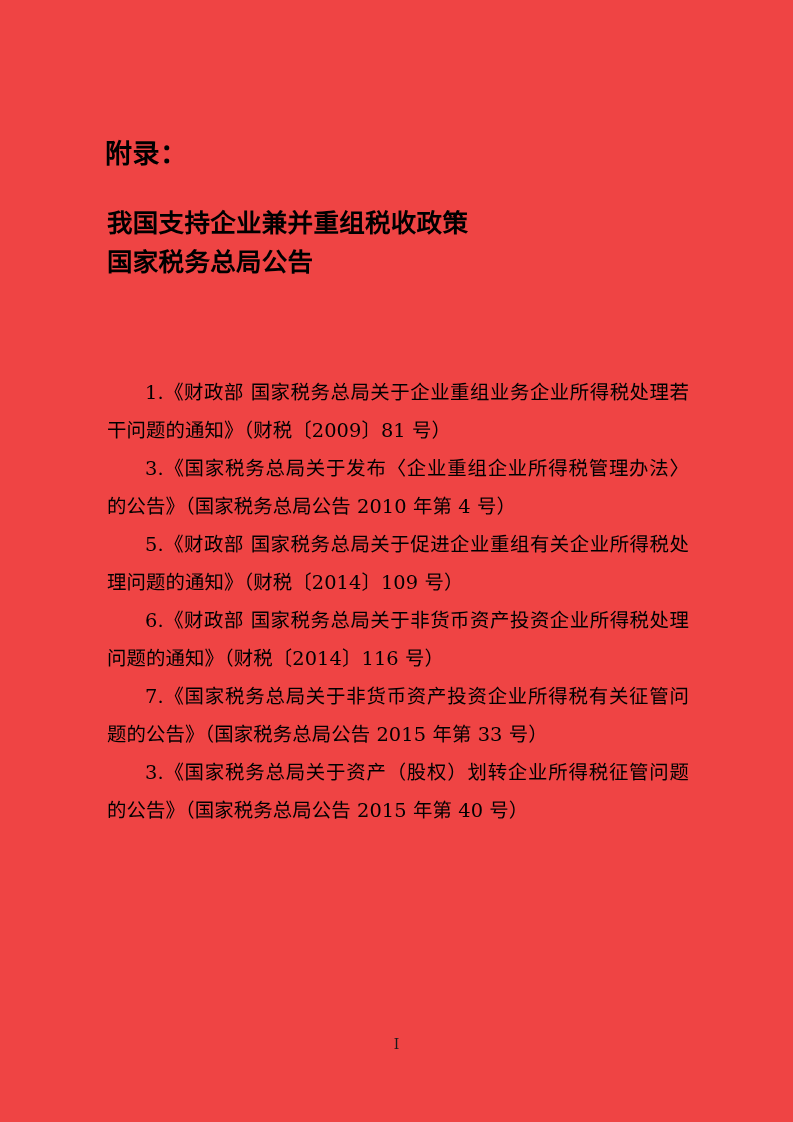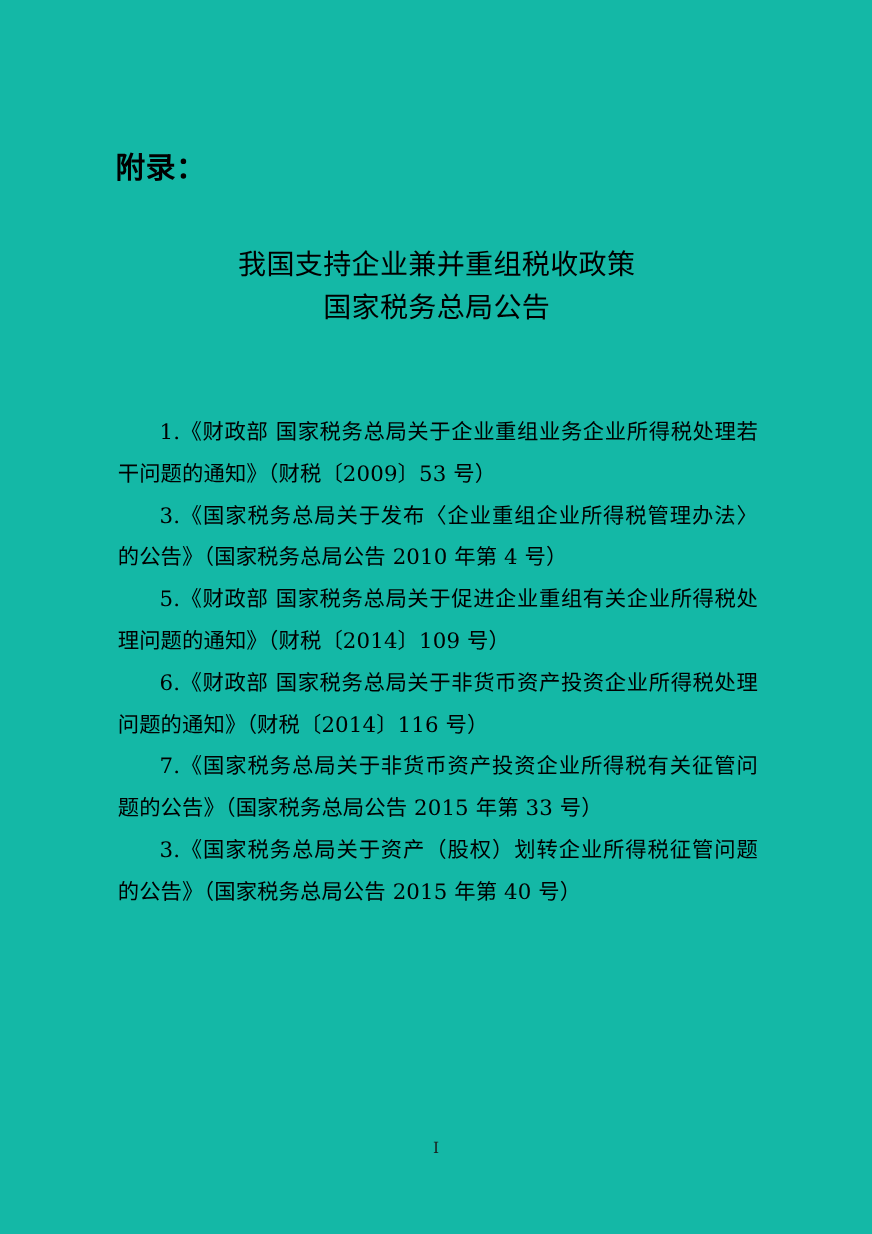--- a/index.html
+++ b/index.html
@@ -13,21 +13,21 @@
     font-family: "DejaVu Serif", "Liberation Serif", serif;
     color: #000000;
     -webkit-font-smoothing: antialiased;
   }
 
   .page {
     position: relative;
     width: 793px;
     height: 1122px;
     margin: 0 auto;
-    background: #14b8a6;
+    background: #ef4444;
     overflow: hidden;
     box-sizing: border-box;
   }
 
   
   .appendix-label {
     position: absolute;
     left: 105px;
     top: 136px;
     font-family: "DejaVu Sans", "Liberation Sans", sans-serif;
@@ -35,25 +35,25 @@
     font-size: 27px;
     line-height: 36px;
     letter-spacing: 0.5px;
     white-space: pre;
   }
 
   
   .doc-title {
     position: absolute;
     left: 107px;
-    top: 222px;
+    top: 204px;
     width: 580px;
-    text-align: center;
+    text-align: left;
     font-family: "DejaVu Sans", "Liberation Sans", sans-serif;
-    font-weight: 400;
+    font-weight: 700;
     font-size: 25.5px;
     line-height: 39px;
     letter-spacing: 0.3px;
   }
   .doc-title .title-line {
     display: block;
     white-space: pre;
   }
 
   
@@ -120,21 +120,21 @@
 
   <div class="appendix-label">附录：</div>
 
   <div class="doc-title">
     <span class="title-line">我国支持企业兼并重组税收政策</span>
     <span class="title-line">国家税务总局公告</span>
   </div>
 
 
   <ul class="doc-list">
-    <li class="doc-item">1.《财政部 国家税务总局关于企业重组业务企业所得税处理若干问题的通知》（财税〔2009〕53 号）</li>
+    <li class="doc-item">1.《财政部 国家税务总局关于企业重组业务企业所得税处理若干问题的通知》（财税〔2009〕81 号）</li>
     <li class="doc-item">3.《国家税务总局关于发布〈企业重组企业所得税管理办法〉的公告》（国家税务总局公告 2010 年第 4 号）</li>
     <li class="doc-item">5.《财政部 国家税务总局关于促进企业重组有关企业所得税处理问题的通知》（财税〔2014〕109 号）</li>
     <li class="doc-item">6.《财政部 国家税务总局关于非货币资产投资企业所得税处理问题的通知》（财税〔2014〕116 号）</li>
     <li class="doc-item">7.《国家税务总局关于非货币资产投资企业所得税有关征管问题的公告》（国家税务总局公告 2015 年第 33 号）</li>
     <li class="doc-item">3.《国家税务总局关于资产（股权）划转企业所得税征管问题的公告》（国家税务总局公告 2015 年第 40 号）</li>
   </ul>
 
   <div class="page-number">I</div>
 
 </div>

